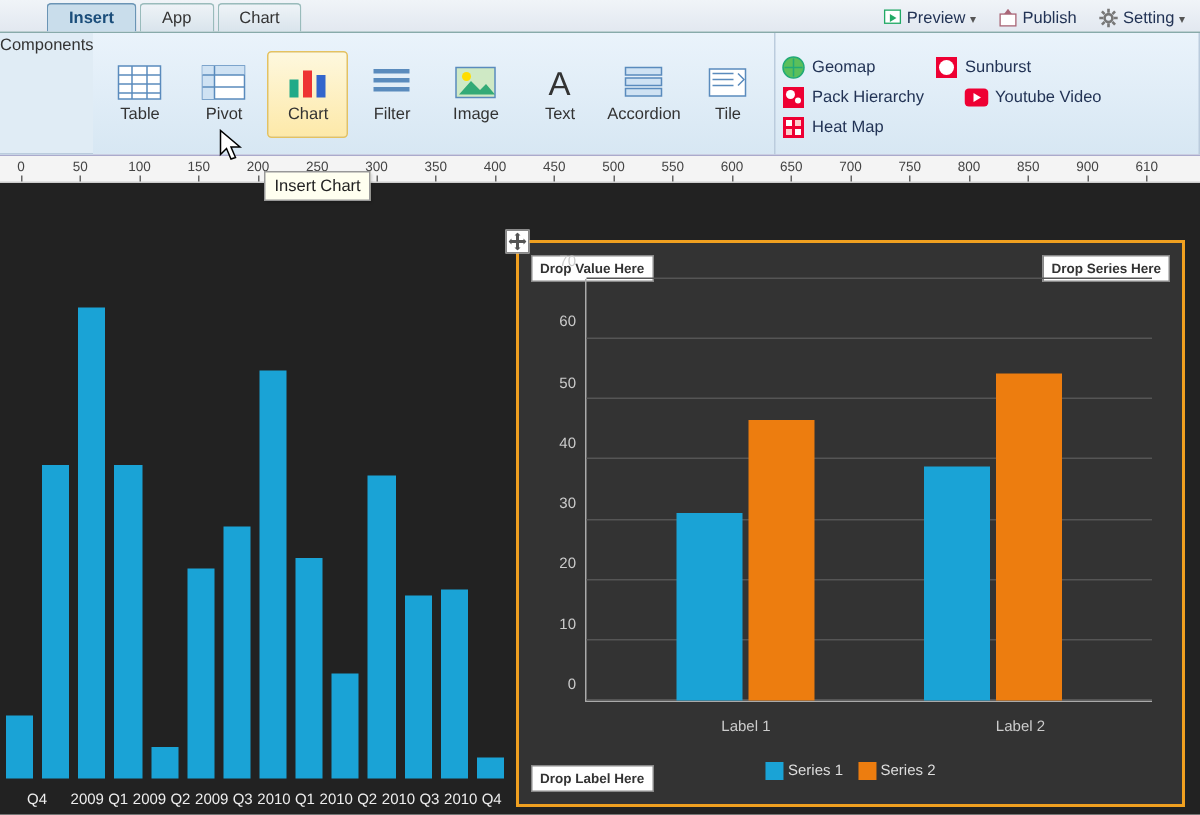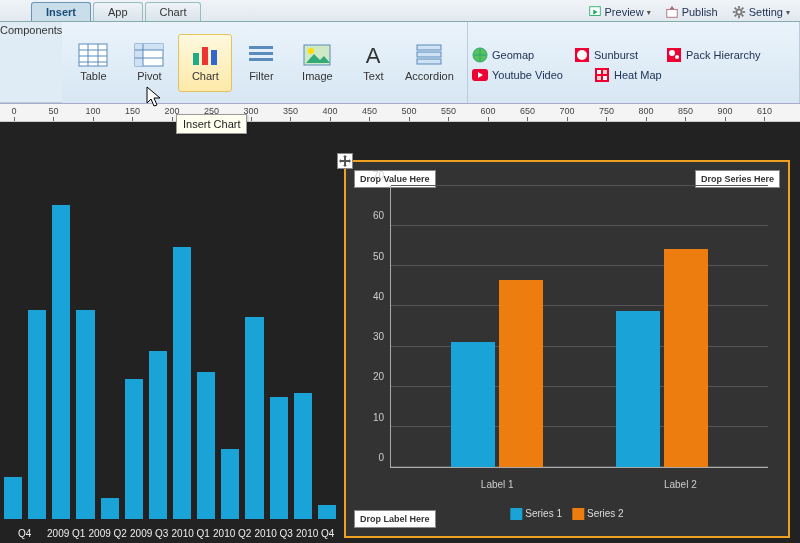--- a/index.html
+++ b/index.html
@@ -187,20 +187,30 @@
       <div class="comp-btn">
         <span class="comp-icon">
             <svg viewBox="0 0 30 24">
               <rect x="3" y="2" width="24" height="5" fill="#cfe2f3" stroke="#5a8bbd"></rect>
               <rect x="3" y="9" width="24" height="5" fill="#cfe2f3" stroke="#5a8bbd"></rect>
               <rect x="3" y="16" width="24" height="5" fill="#cfe2f3" stroke="#5a8bbd"></rect>
             </svg>
           </span>
         <span>Accordion</span>
       </div>
+      <div class="comp-btn">
+        <span class="comp-icon">
+            <svg viewBox="0 0 30 24">
+              <rect x="3" y="3" width="24" height="18" fill="#fff" stroke="#5a8bbd"></rect>
+              <path d="M5 6h14M5 10h14M5 14h14" stroke="#5a8bbd"></path>
+              <path d="M22 6l4 4-4 4" fill="none" stroke="#5a8bbd"></path>
+            </svg>
+          </span>
+        <span>Tile</span>
+      </div>
     </div>
   </div>
   <div class="ribbon-group plugins">
     <div class="group-body">
       <div class="plugin-list">
         <div class="plugin-item" style="width:90px">
           <span class="plugin-icon">
               <svg viewBox="0 0 16 16">
                 <circle cx="8" cy="8" r="7" fill="#5bbf5b" stroke="#2a7"></circle>
                 <path d="M2 8h12M8 2v12" stroke="#2a7"></path>

